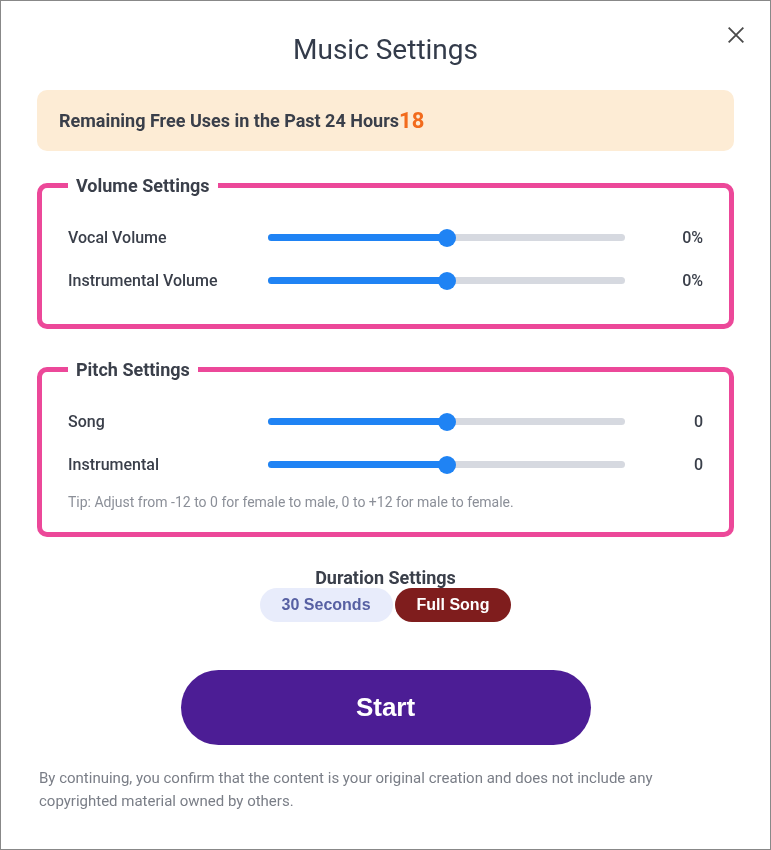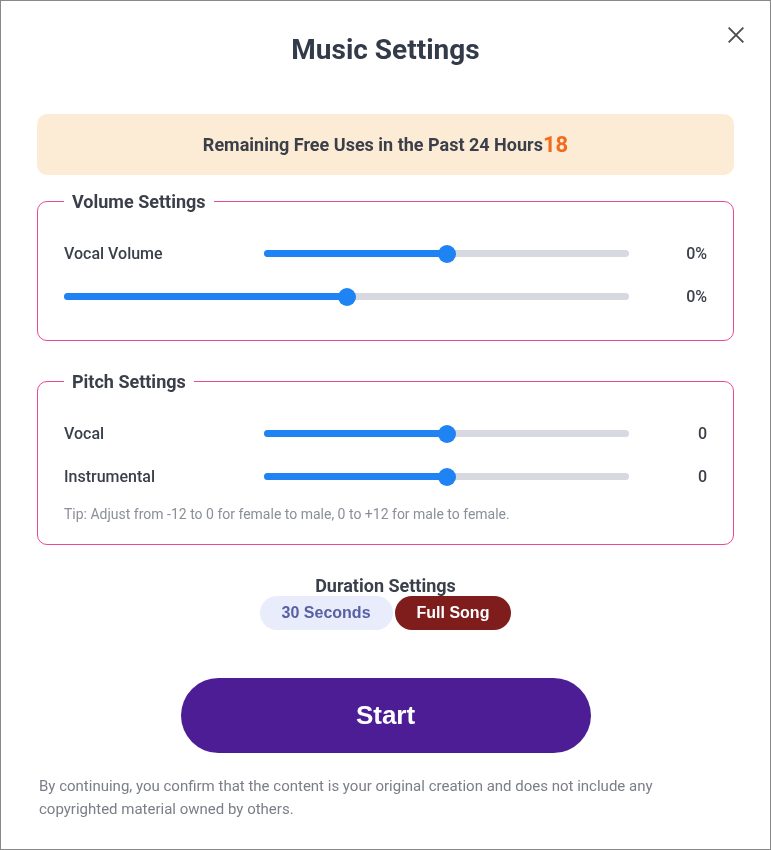--- a/index.html
+++ b/index.html
@@ -30,46 +30,46 @@
     }
     .close-btn svg {
       width: 22px;
       height: 22px;
       stroke: #4a4a4a;
       stroke-width: 2;
     }
     .title {
       text-align: center;
       font-size: 28px;
-      font-weight: 700;
+      font-weight: 400;
       color: #333b4a;
       margin-top: 8px;
-      margin-bottom: 48px;
+      margin-bottom: 24px;
     }
     .banner {
       background: #fdecd5;
       border-radius: 10px;
       padding: 18px 22px;
       display: flex;
-      justify-content: center;
-      align-items: center;
-      margin-bottom: 16px;
+      justify-content: flex-start;
+      align-items: center;
+      margin-bottom: 24px;
     }
     .banner-label {
       font-size: 18px;
       font-weight: 700;
       color: #3a3f4a;
     }
     .banner-value {
       font-size: 22px;
       font-weight: 700;
       color: #f26b1d;
     }
     .fieldset {
-      border: 1px solid #ec4899;
+      border: 5px solid #ec4899;
       border-radius: 10px;
       padding: 20px 26px 22px 26px;
       margin-bottom: 30px;
     }
     .legend {
       font-size: 18px;
       font-weight: 700;
       color: #3a3f4a;
       padding: 0 8px;
     }
@@ -209,35 +209,36 @@
     <div class="slider-wrap">
       <div class="slider-track">
         <div class="slider-fill"></div>
       </div>
       <div class="slider-thumb"></div>
     </div>
     <span class="slider-value">0%</span>
   </div>
 
   <div class="slider-row">
+    <span class="slider-label">Instrumental Volume</span>
     <div class="slider-wrap">
       <div class="slider-track">
         <div class="slider-fill"></div>
       </div>
       <div class="slider-thumb"></div>
     </div>
     <span class="slider-value">0%</span>
   </div>
 </fieldset>
 
 <fieldset class="fieldset">
   <legend class="legend">Pitch Settings</legend>
 
   <div class="slider-row">
-    <span class="slider-label">Vocal</span>
+    <span class="slider-label">Song</span>
     <div class="slider-wrap">
       <div class="slider-track">
         <div class="slider-fill"></div>
       </div>
       <div class="slider-thumb"></div>
     </div>
     <span class="slider-value">0</span>
   </div>
 
   <div class="slider-row">

